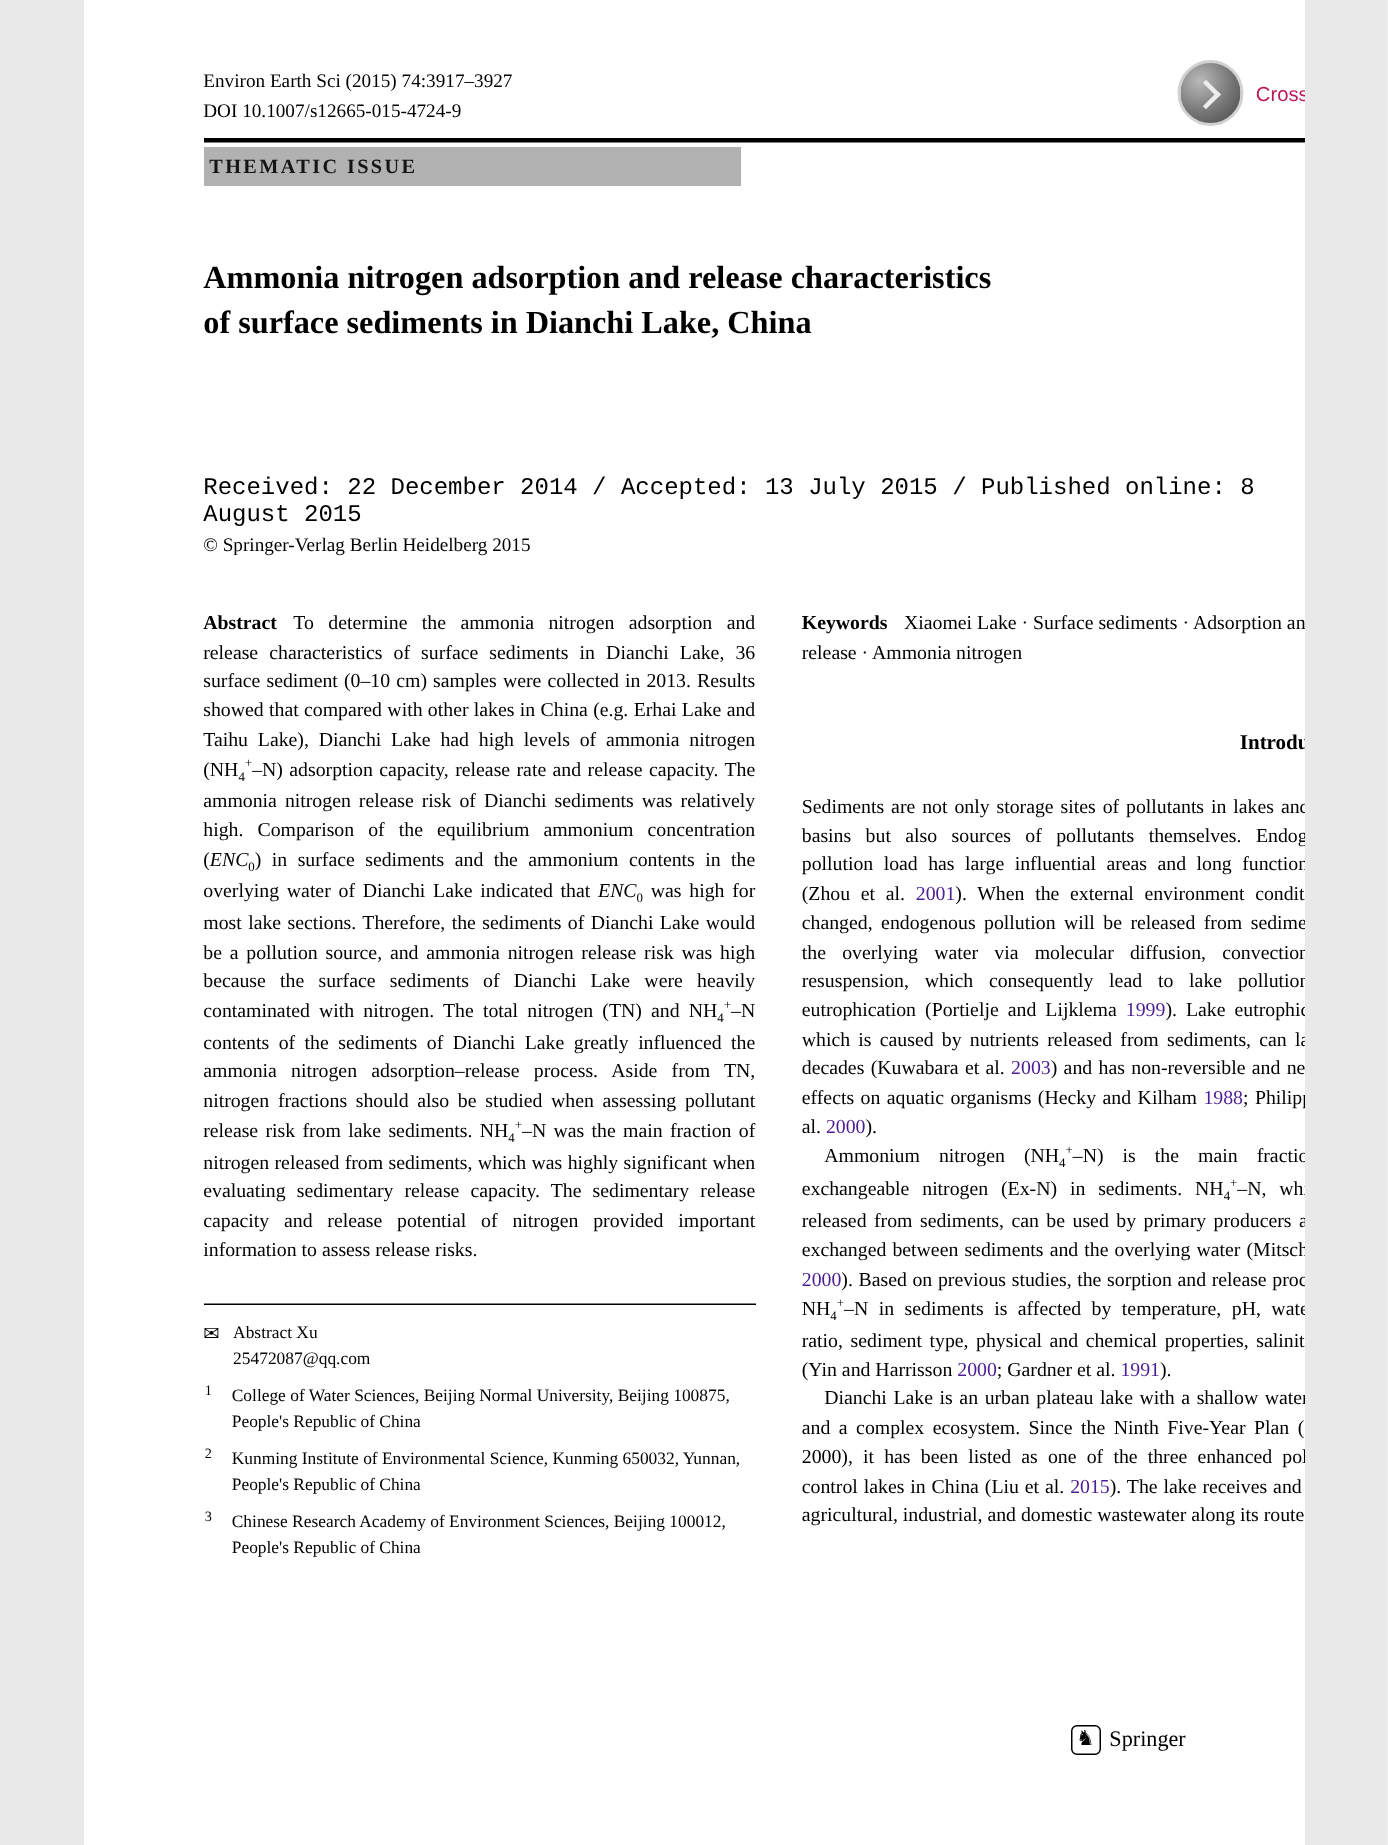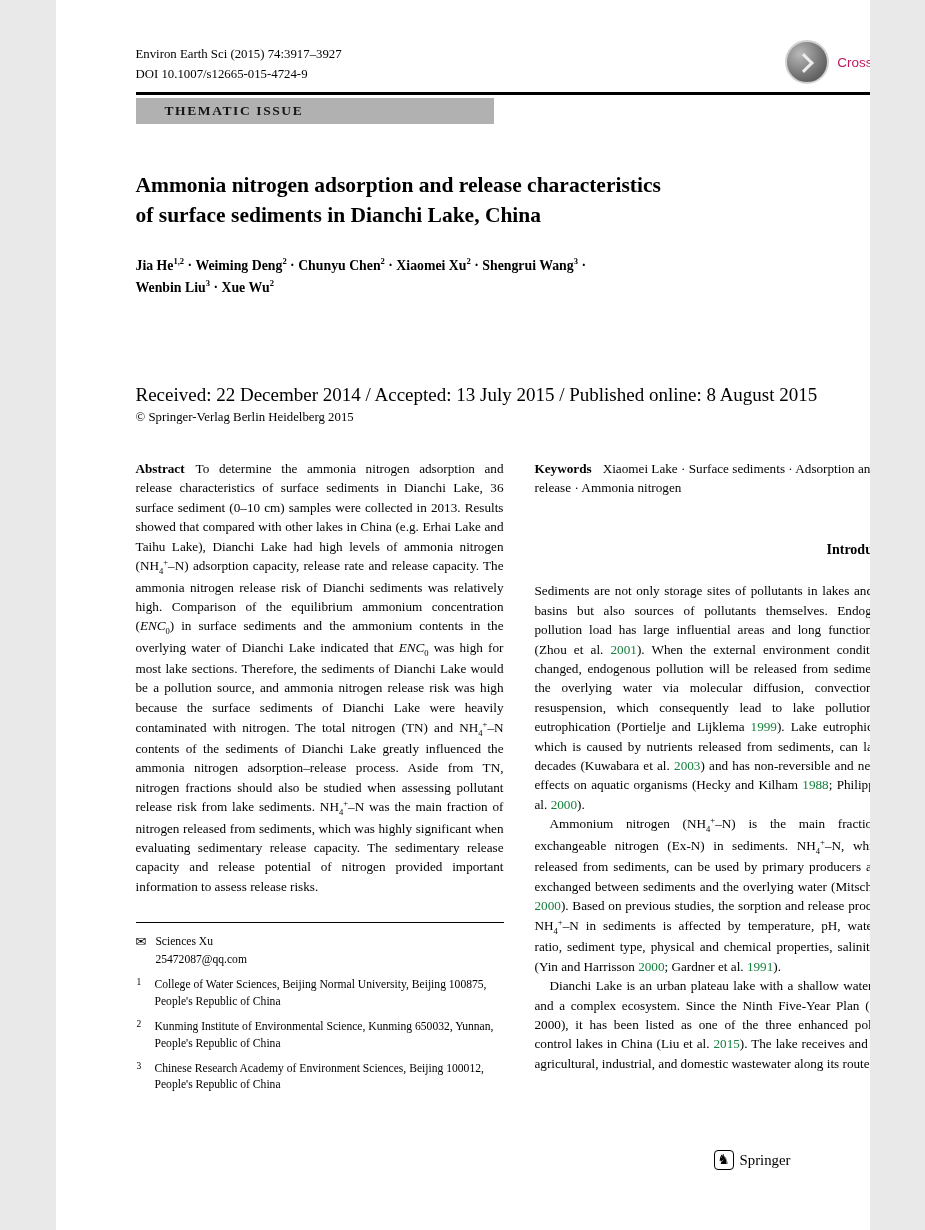--- a/index.html
+++ b/index.html
@@ -22,40 +22,40 @@
   }
   .cm-chevron {
     display:block; width:11px; height:11px;
     border-right:3.5px solid #ededed; border-bottom:3.5px solid #ededed;
     transform:rotate(-45deg); position:absolute; top:14px; left:10px;
   }
   .cm-text { font-family:"Liberation Sans", sans-serif; font-size:13.5px; color:#be185d; }
   .rule { border-bottom:3px solid #000; margin-top:10px; }
   .banner {
     margin-top:3px; width:358px; height:26px; background:#b1b1b1;
-    display:flex; align-items:center; padding-left:29px; box-sizing:border-box;
+    display:flex; align-items:center; padding-left:4px; box-sizing:border-box;
     font-size:13.5px; font-weight:bold; letter-spacing:1.6px; color:#151515;
   }
 
   
   .title { margin:46px 0 0 0; font-size:21.5px; font-weight:bold; line-height:1.4; }
   .authors { margin-top:25px; font-size:13.8px; font-weight:bold; line-height:1.55; }
   .authors sup, .title sup { font-size:0.62em; }
-  .dates { margin-top:86px; font-size:19px; }
+  .dates { margin-top:86px; font-size:16px;font-family:Liberation Mono, monospace; }
   .copyright { margin-top:4px; font-size:12.8px;font-family:Liberation Serif, serif; }
 
   
   .columns { display:flex; gap:31px; margin-top:34px; }
   .col { width:368px; font-size:13.2px; line-height:1.47; text-align:justify; }
   .col p { margin:0; }
   .col p.indent { text-indent:15px; }
   .plabel { margin-right:11px; }
   sub { font-size:0.65em; }
   sup { font-size:0.65em; }
-  .cite { color:#15803d; cursor:pointer; }
+  .cite { color:#4c1d95; cursor:pointer; }
 
   .keywords { text-align:left; }
   .intro-heading { font-size:14px; font-weight:bold; margin:42px 0 21px 0; text-align:right; }
 
   
   .footnotes { margin-top:26px; border-top:1px solid #000; padding-top:11px;
                font-size:11.6px; line-height:1.42; text-align:left; }
   .corr { display:flex; gap:9px; }
   .corr-icon { font-size:13px; line-height:1.3; }
   .email { margin-top:1px; }
@@ -86,35 +86,34 @@
           <span class="cm-chevron"></span>
         </div>
         <span class="cm-text">CrossMark</span>
       </div>
 
       <div class="rule"></div>
       <div class="banner">THEMATIC ISSUE</div>
     </div>
 
     <h1 class="title">Ammonia nitrogen adsorption and release characteristics<br>of surface sediments in Dianchi Lake, China</h1>
-    <div class="authors">Jia He<sup>1,2</sup> · Weiming Deng<sup>2</sup> · Chunyu Chen<sup>2</sup> · Xiaomei Xu<sup>2</sup> · Shengrui Wang<sup>3</sup> ·<br>Wenbin Liu<sup>3</sup> · Xue Wu<sup>2</sup></div>
 
     <div class="dates">Received: 22 December 2014 / Accepted: 13 July 2015 / Published online: 8 August 2015</div>
     <div class="copyright">© Springer-Verlag Berlin Heidelberg 2015</div>
 
     <div class="columns">
 
       <div class="col">
         <p class="abstract"><b class="plabel">Abstract</b><span>To determine the ammonia nitrogen adsorption and release characteristics of surface sediments in Dianchi Lake, 36 surface sediment (0–10 cm) samples were collected in 2013. Results showed that compared with other lakes in China (e.g. Erhai Lake and Taihu Lake), Dianchi Lake had high levels of ammonia nitrogen (NH<sub>4</sub><sup>+</sup>–N) adsorption capacity, release rate and release capacity. The ammonia nitrogen release risk of Dianchi sediments was relatively high. Comparison of the equilibrium ammonium concentration (<i>ENC</i><sub>0</sub>) in surface sediments and the ammonium contents in the overlying water of Dianchi Lake indicated that <i>ENC</i><sub>0</sub> was high for most lake sections. Therefore, the sediments of Dianchi Lake would be a pollution source, and ammonia nitrogen release risk was high because the surface sediments of Dianchi Lake were heavily contaminated with nitrogen. The total nitrogen (TN) and NH<sub>4</sub><sup>+</sup>–N contents of the sediments of Dianchi Lake greatly influenced the ammonia nitrogen adsorption–release process. Aside from TN, nitrogen fractions should also be studied when assessing pollutant release risk from lake sediments. NH<sub>4</sub><sup>+</sup>–N was the main fraction of nitrogen released from sediments, which was highly significant when evaluating sedimentary release capacity. The sedimentary release capacity and release potential of nitrogen provided important information to assess release risks.</span></p>
 
         <div class="footnotes">
           <div class="corr">
             <span class="corr-icon">✉</span>
             <div class="corr-body">
-              <div>Sciences Xu</div>
+              <div>Abstract Xu</div>
               <div class="email">25472087@qq.com</div>
             </div>
           </div>
 
           <div class="affil">
             <span class="affil-num">1</span>
             <span class="affil-text">College of Water Sciences, Beijing Normal University, Beijing 100875, People's Republic of China</span>
           </div>
           <div class="affil">
             <span class="affil-num">2</span>

